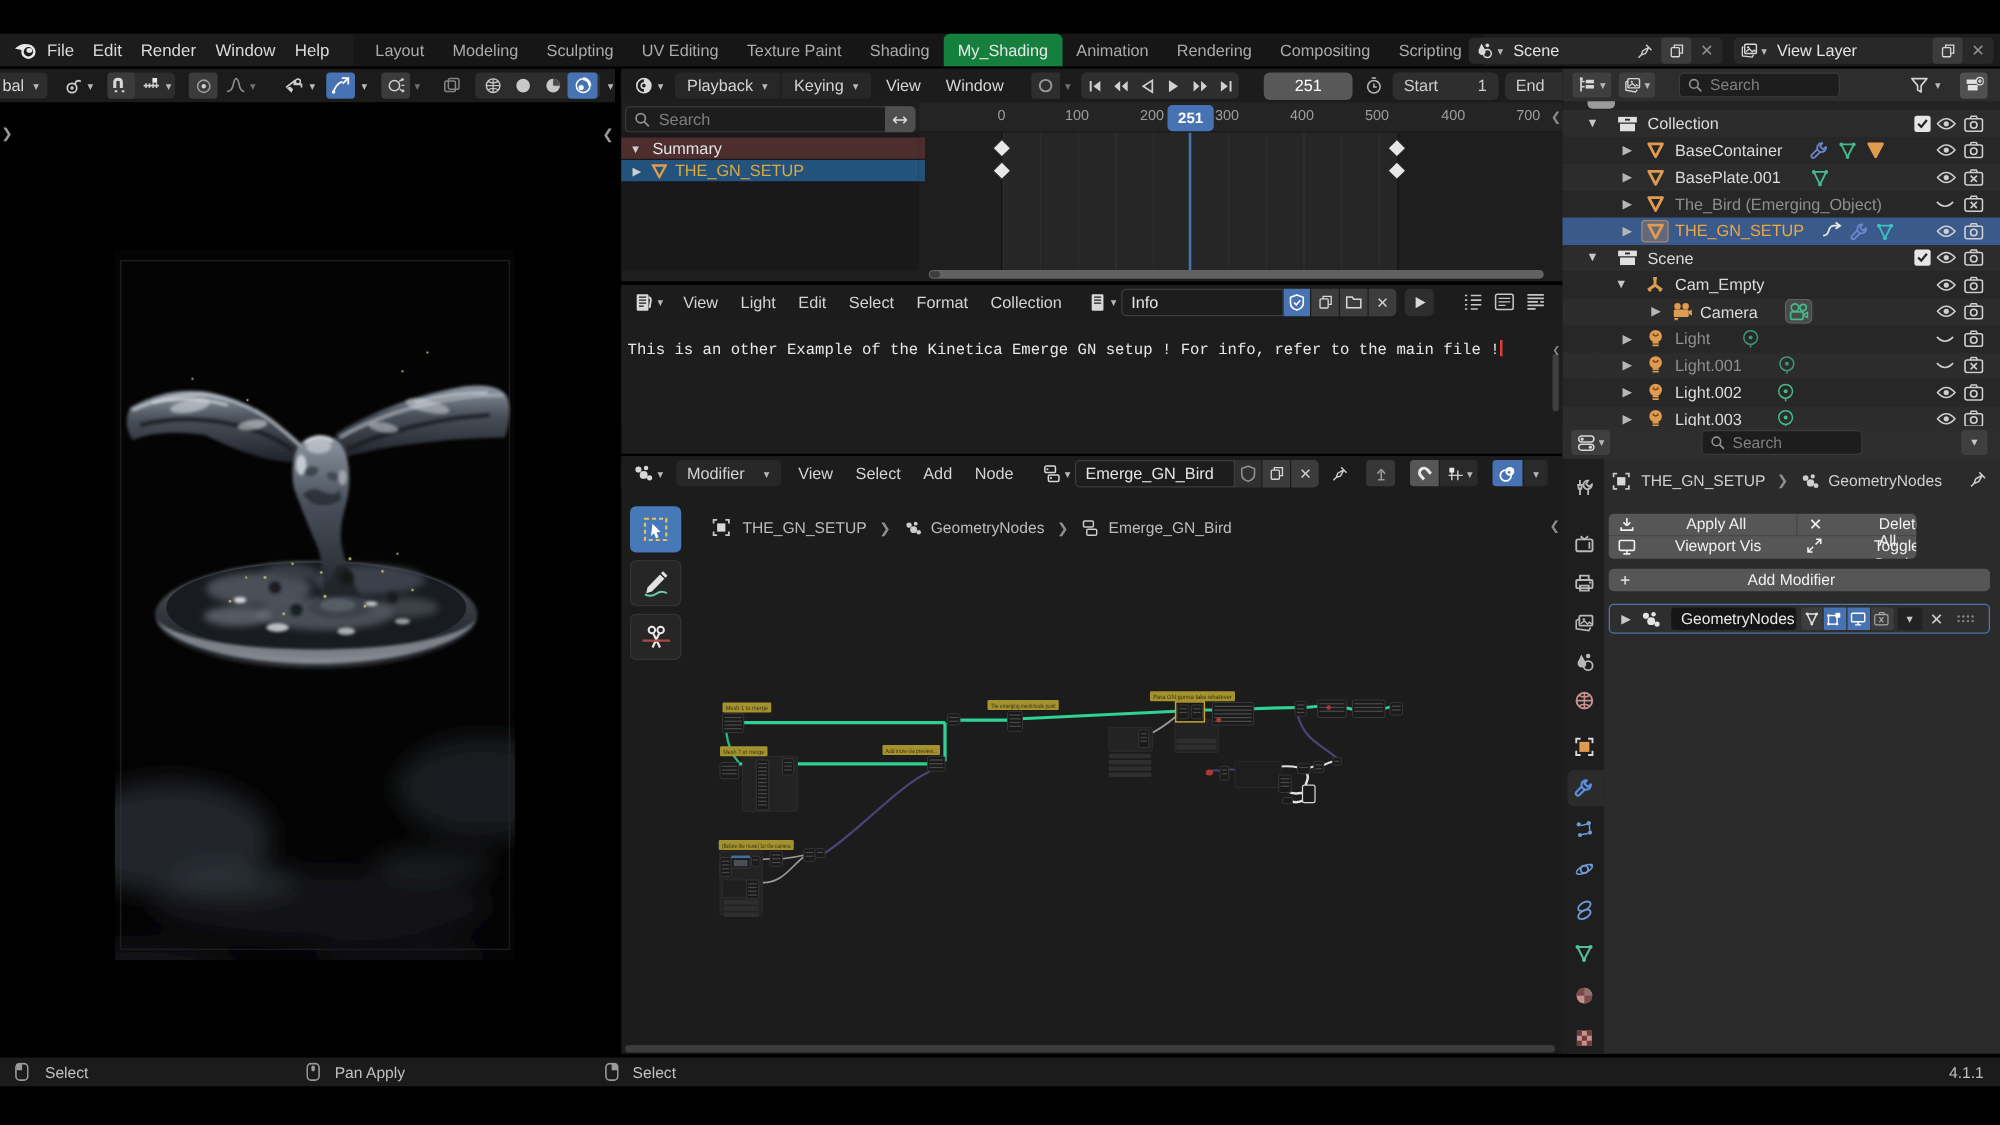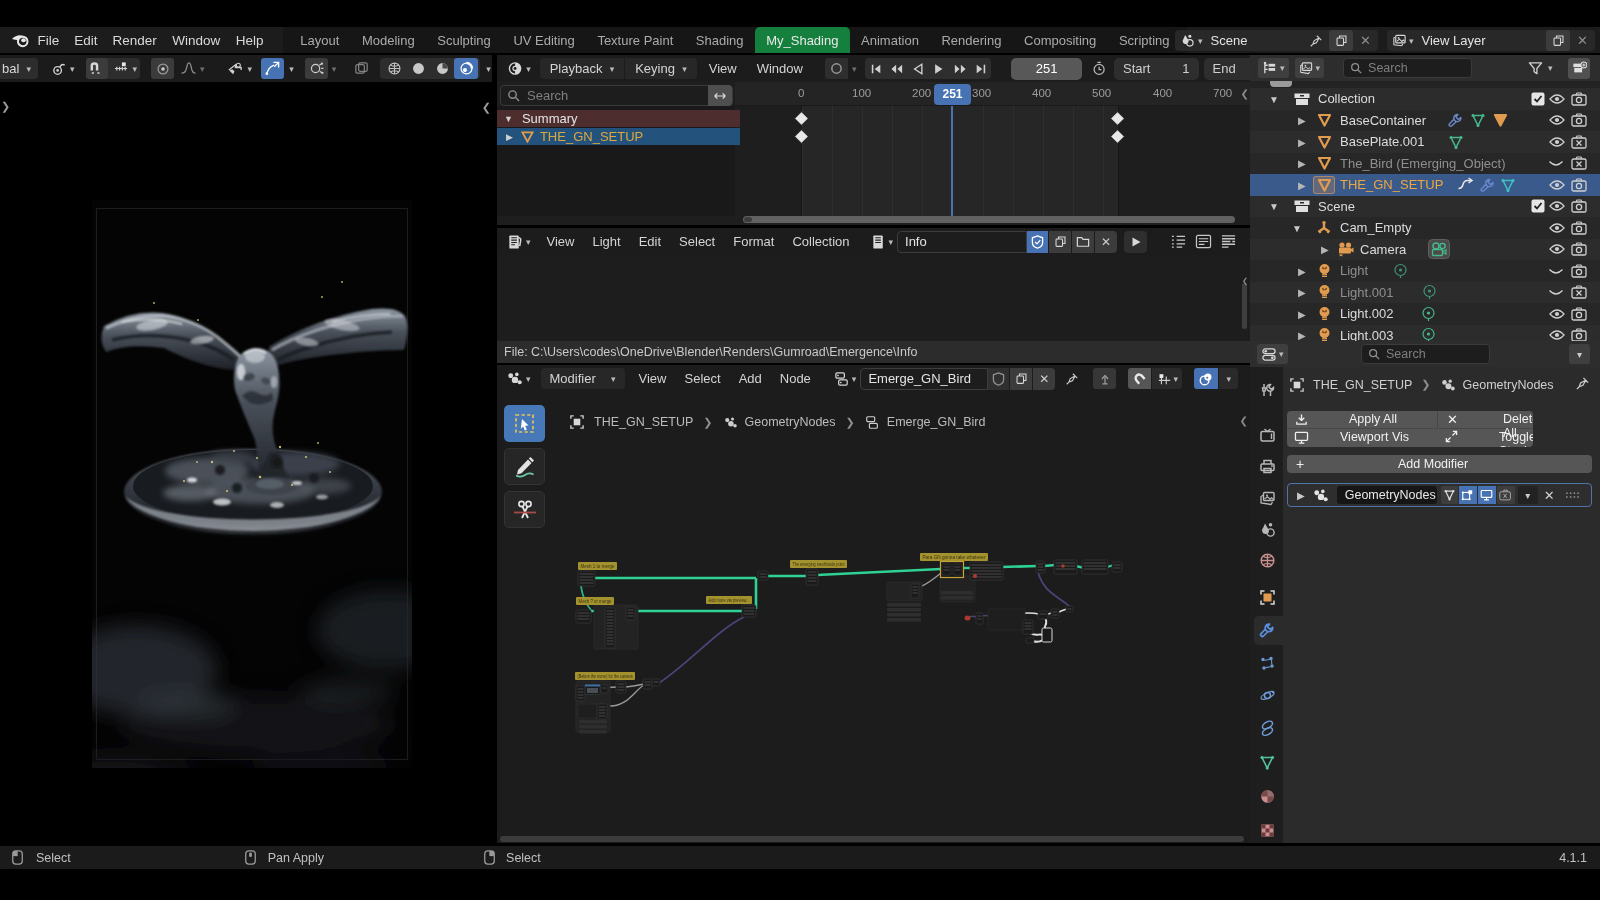--- a/index.html
+++ b/index.html
@@ -481,25 +481,23 @@
         <svg width="17" height="15" viewBox="0 0 18 16">
             <rect x="1.5" y="1.5" width="15" height="13" rx="1.5" fill="none" stroke="#c8c8c8" stroke-width="1.3"></rect>
             <path d="M4 5 h10 M4 8 h10 M4 11 h6" stroke="#c8c8c8" stroke-width="1.2"></path>
           </svg>
         <svg width="17" height="15" viewBox="0 0 18 16">
             <path d="M2 2 h14 M2 5 h14 M2 8 h9 M13 8 h3 M2 11 h14 M2 14 h7" stroke="#c8c8c8" stroke-width="1.5"></path>
           </svg>
       </span>
     </div>
     <div class="abs" style="left:0;top:27px;width:753px;height:86px;background:#1d1d1d;font-family:'Liberation Mono',monospace;font-size:12.5px;color:#e8e8e8;">
+      <div style="padding:17px 0 0 5px;">This is an other Example of the Kinetica Emerge GN setup ! For info, refer to the main file !<span style="display:inline-block;width:2px;height:13px;background:#e03c32;vertical-align:-2px;"></span></div>
       <div class="abs" style="right:3px;top:28px;width:5px;height:46px;background:#3f3f3f;border-radius:3px;"></div>
       <span style="position:absolute;right:2px;top:20px;color:#8a8a8a;font-size:10px;">❮</span>
-    </div>
-    <div class="abs row" style="left:0;top:113px;width:753px;height:22px;background:#2c2c2c;color:#c9c9c9;font-size:12.5px;">
-      <span style="margin-left:7px;">File: C:\Users\codes\OneDrive\Blender\Renders\Gumroad\Emergence\Info</span>
     </div>
   </div>
   <div id="node" class="abs">
     <div class="ed-hdr" style="height:27px;position:relative;z-index:3;">
       <svg class="ico" style="margin-left:9px" width="17" height="15" viewBox="0 0 18 16">
           <circle cx="5" cy="5" r="2.6" fill="#d8d8d8"></circle>
           <circle cx="11.5" cy="3.6" r="1.9" fill="#d8d8d8"></circle>
           <circle cx="9.5" cy="9.5" r="3.4" fill="#d8d8d8"></circle>
           <circle cx="14.5" cy="12" r="2.2" fill="#d8d8d8"></circle>
         </svg>

